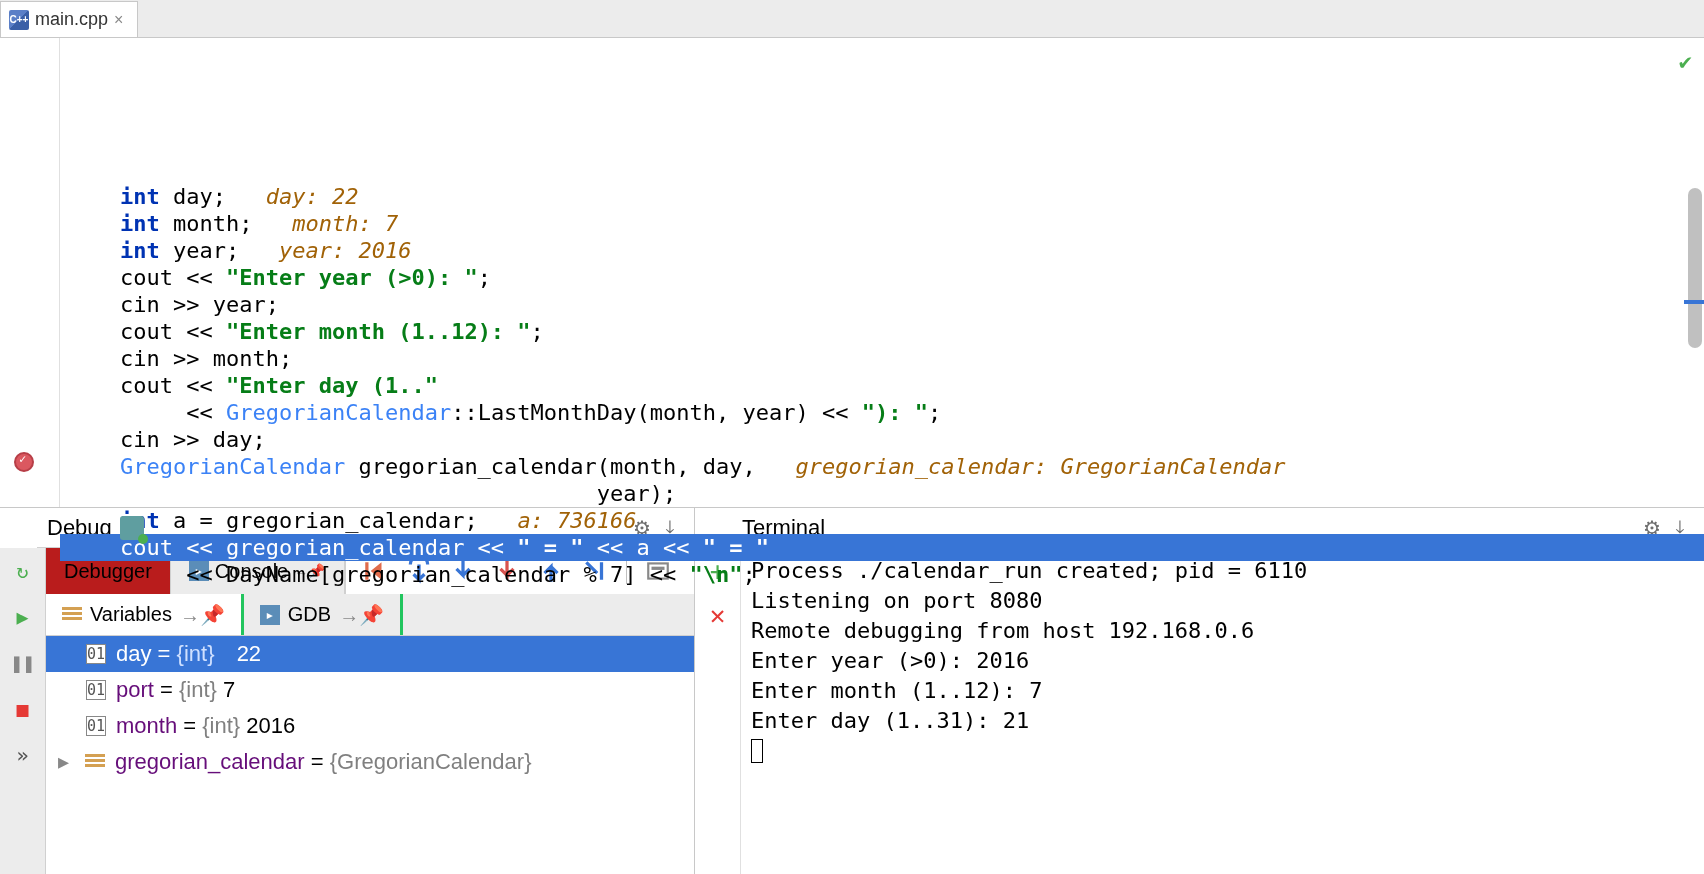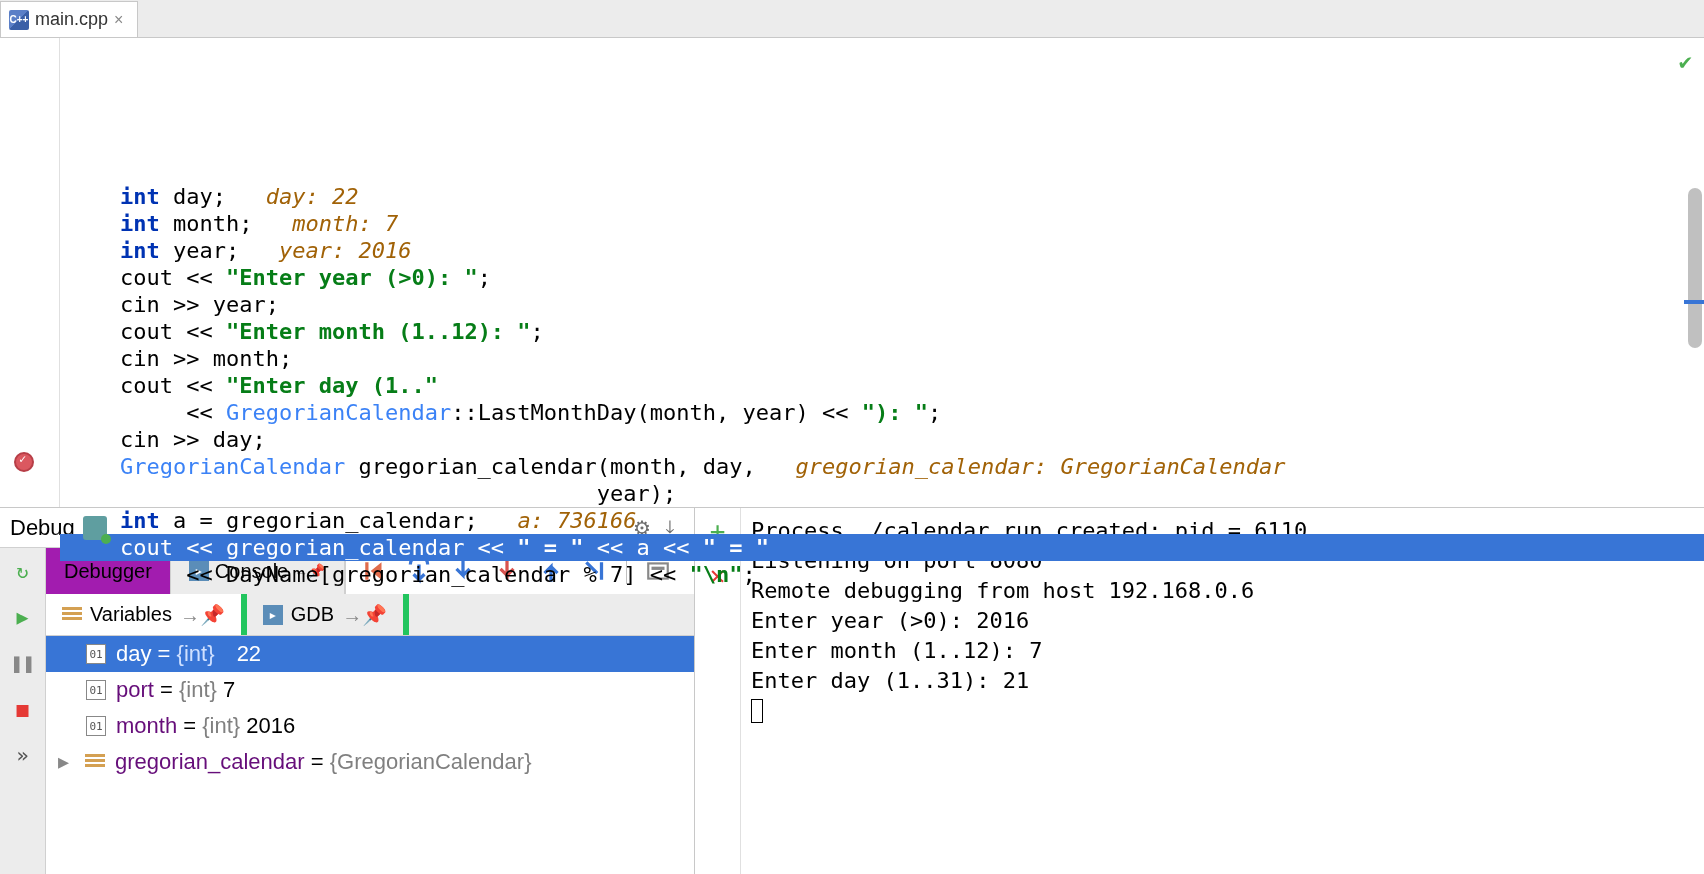--- a/index.html
+++ b/index.html
@@ -144,20 +144,21 @@
 
 .panel-header {
   height: 40px;
   display: flex;
   align-items: center;
   padding: 0 10px;
   background: #fff;
   border-bottom: 1px solid #d0d0d0;
   font-family: -apple-system, sans-serif;
   font-size: 22px;
+  margin-left: 37px;
 }
 .panel-header .spacer { flex: 1; }
 .icon-btn {
   width: 28px; height: 28px;
   display: inline-flex;
   align-items: center;
   justify-content: center;
   color: #6e6e6e;
   cursor: pointer;
   font-size: 20px;
@@ -206,21 +207,21 @@
   display: flex;
   align-items: center;
   gap: 6px;
   font-family: -apple-system, sans-serif;
   font-size: 20px;
   border-right: 1px solid #d0d0d0;
   background: #ececec;
   cursor: pointer;
 }
 .dbg-tab.active {
-  background: #a21caf;
+  background: #b91c1c;
 }
 .dbg-tab .pin { color: #888; font-size: 14px; }
 
 .step-icons {
   display: flex;
   align-items: center;
   gap: 18px;
   padding: 0 16px;
   border-left: 1px solid #d0d0d0;
   height: 100%;
@@ -241,21 +242,21 @@
   border-bottom: 1px solid #d0d0d0;
 }
 .var-tab {
   padding: 0 16px;
   height: 100%;
   display: flex;
   align-items: center;
   gap: 8px;
   font-family: -apple-system, sans-serif;
   font-size: 20px;
-  border-right: 6px solid #22c55e;
+  border-right: 3px solid #22c55e;
   background: #fff;
   cursor: pointer;
 }
 .var-tab.inactive { background: #ececec; }
 
 .var-list {
   flex: 1;
   overflow: auto;
   font-family: -apple-system, sans-serif;
   font-size: 22px;
@@ -270,21 +271,21 @@
 .var-row.selected {
   background: #3875d6;
   color: #fff;
 }
 .var-row.selected .vtype { color: #cfe0ff; }
 .var-icon {
   width: 20px; height: 20px;
   display: inline-flex;
   align-items: center;
   justify-content: center;
-  font-size: 11px;
+  font-size: 15px;
   border: 1px solid #888;
   background: #fff;
   color: #555;
   font-family: monospace;
 }
 .var-row.selected .var-icon { background: #fff; color: #555; }
 .vname { color: #660e7a; }
 .var-row.selected .vname { color: #fff; }
 .vtype { color: #808080; }
 .vval { color: #000; }
@@ -482,20 +483,26 @@
                 <span></span>
               </span>
               <span><span class="vname">gregorian_calendar</span> = <span class="vtype">{GregorianCalendar}</span> <span class="vval"></span></span>
             </div>
           </div>
       </div>
     </div>
   </div>
 
   <div class="terminal-panel">
+    <div class="panel-header">
+      <span>Terminal</span>
+      <span class="spacer"></span>
+      <span class="icon-btn gear-icon"></span>
+      <span class="icon-btn download-icon"></span>
+    </div>
     <div class="terminal-body">
       <div class="term-left-col">
         <div class="term-plus">+</div>
         <div class="term-close">✕</div>
       </div>
       <div class="term-content" id="term-content">Process ./calendar_run created; pid = 6110
 Listening on port 8080
 Remote debugging from host 192.168.0.6
 Enter year (&gt;0): 2016
 Enter month (1..12): 7

